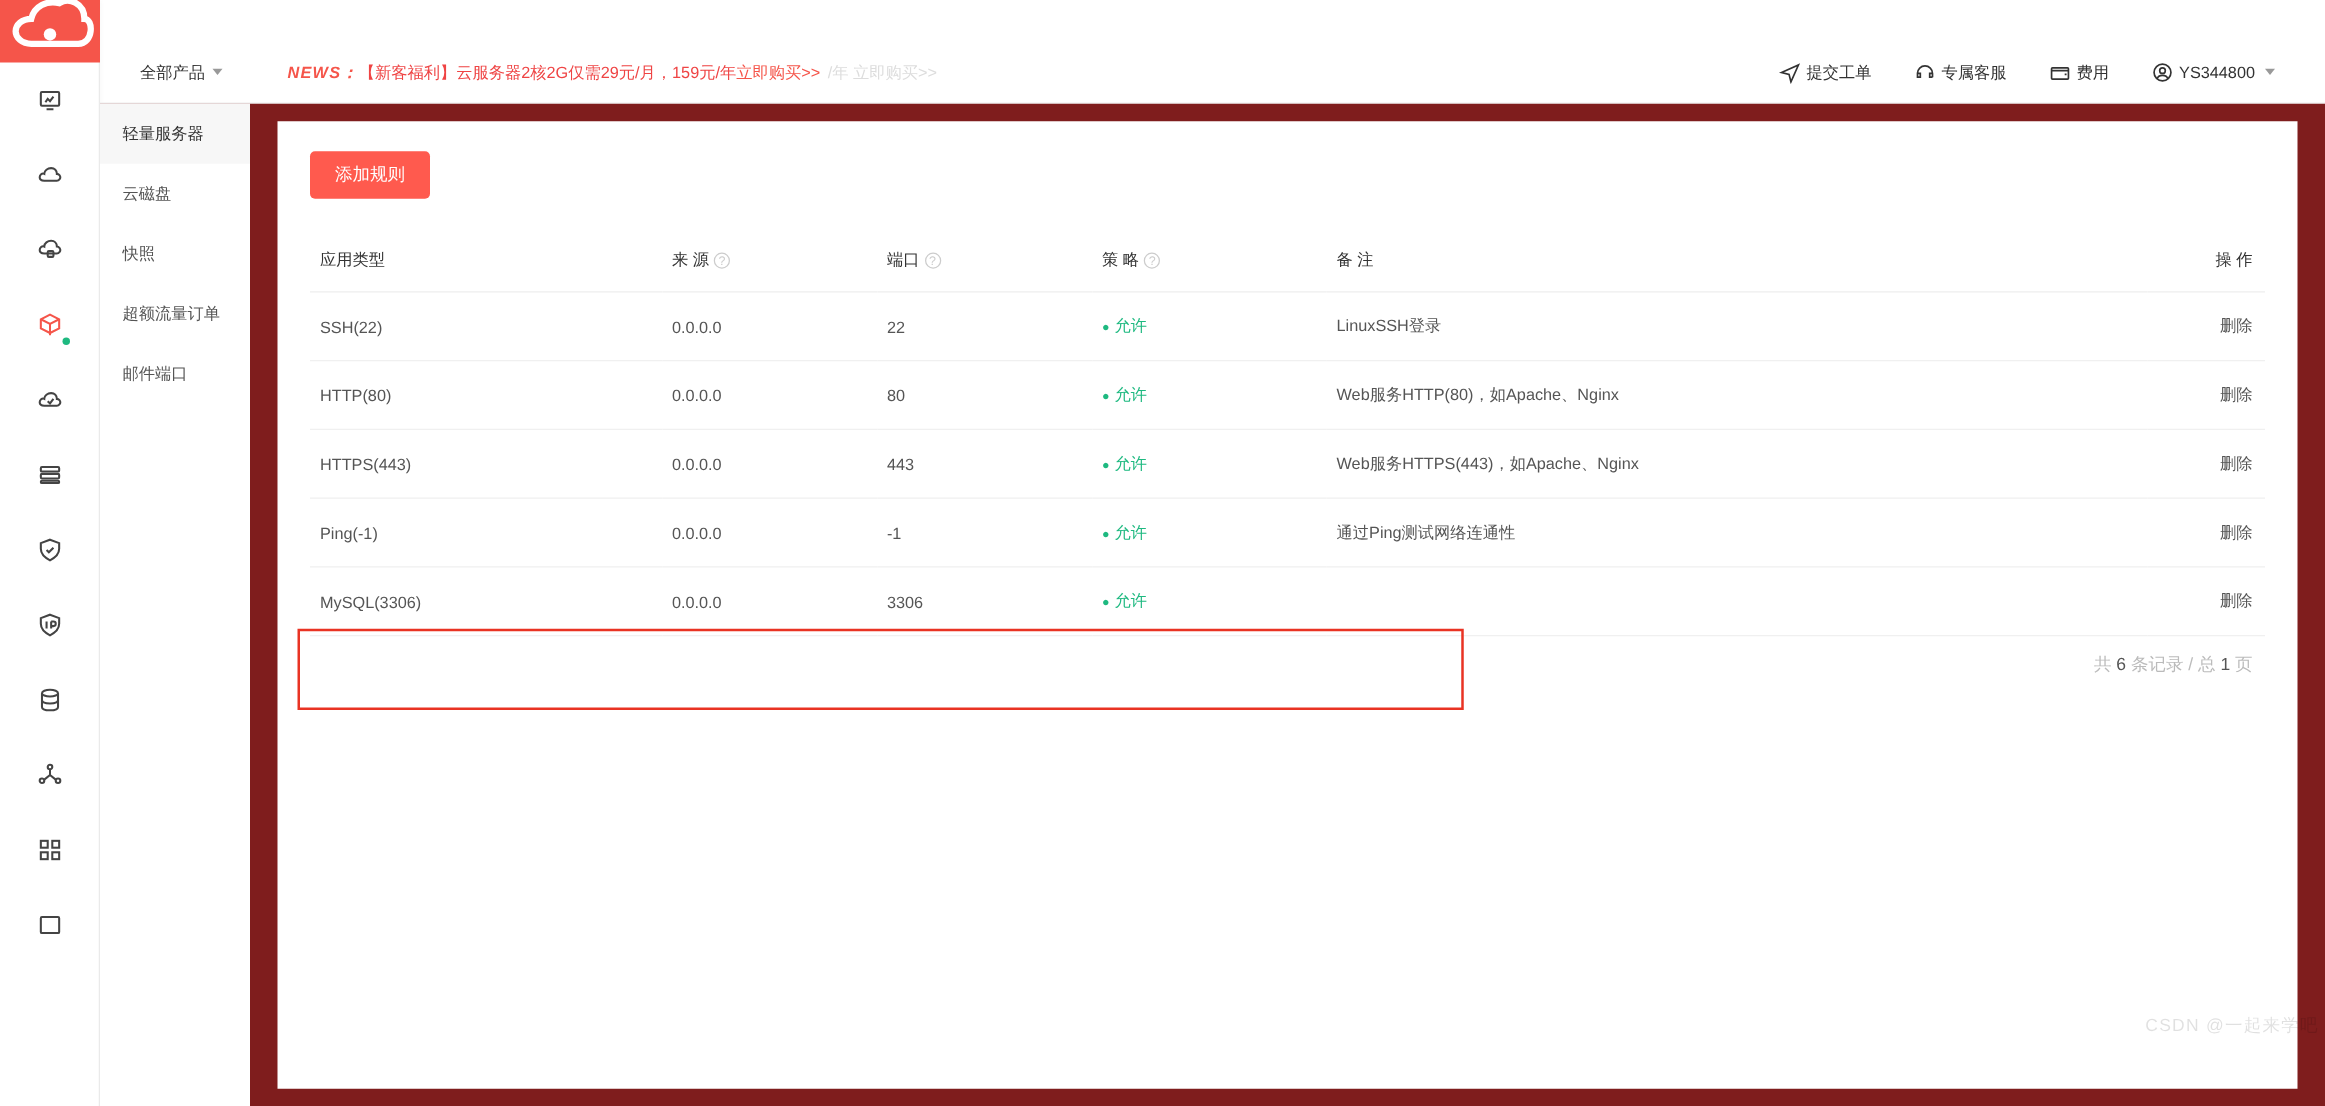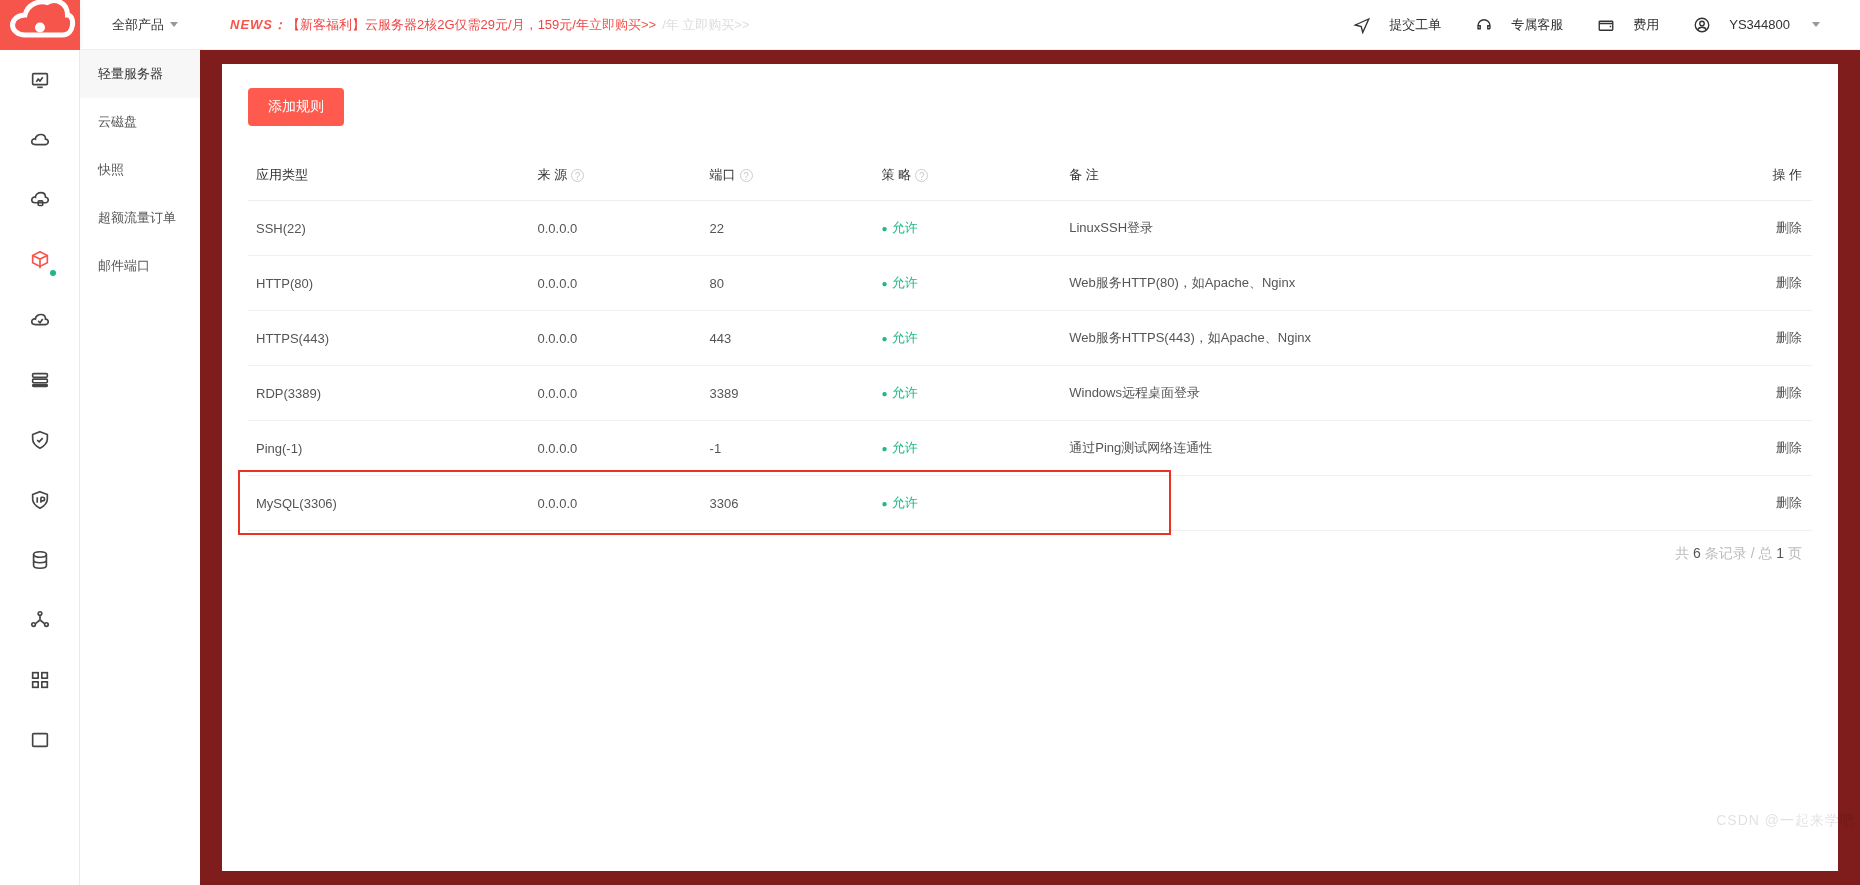--- a/index.html
+++ b/index.html
@@ -10,30 +10,30 @@
     .rail { width: 80px; background: #fff; display: flex; flex-direction: column; align-items: center; border-right: 1px solid #eaeaea; box-shadow: 1px 0 4px rgba(0,0,0,0.04); }
     .rail-logo { width: 80px; height: 50px; background: #f5554a; display: flex; align-items: center; justify-content: center; }
     .rail-item { width: 80px; height: 60px; display: flex; align-items: center; justify-content: center; cursor: pointer; position: relative; }
     .rail-item svg { width: 22px; height: 22px; }
     .rail-item path, .rail-item rect, .rail-item circle, .rail-item ellipse { stroke: #444; stroke-width: 1.8; fill: none; }
     .rail-item.active path, .rail-item.active polygon { stroke: #f5554a; }
     .rail-item .dot { position: absolute; width: 6px; height: 6px; background: #1eb980; border-radius: 50%; bottom: 14px; right: 24px; }
 
     
     .main { flex: 1; display: flex; flex-direction: column; }
-    .topbar { height: 50px; display: flex; border-bottom: 1px solid #eee; padding: 0 20px; }
+    .topbar { height: 50px; display: flex; border-bottom: 1px solid #eee; padding: 0 20px; margin-top: 33px; }
     .all-products { display: flex; align-items: center; gap: 6px; cursor: pointer; padding: 0 12px; }
     .news { margin-left: 40px; display: flex; align-items: center; }
     .news-label { color: #f5554a; font-style: italic; font-weight: 600; letter-spacing: 1px; }
     .news-text { color: #ef4444; }
     .news-buy { color: #f5554a; }
     .news-shadow { color: #ddd; margin-left: 6px; }
     .topbar-spacer { flex: 1; }
     .top-actions { display: flex; align-items: center; gap: 34px; margin-right: 20px; }
-    .top-action { display: flex; align-items: center; gap: 18px; cursor: pointer; color: #333; }
+    .top-action { display: flex; align-items: center; gap: 4px; cursor: pointer; color: #333; }
     .top-action svg { width: 18px; height: 18px; }
     .top-action path, .top-action circle, .top-action rect { stroke: #333; stroke-width: 1.8; fill: none; }
     .chev { margin-left: 4px; }
 
     
     .body { flex: 1; display: flex; background: #7f1d1d; }
     .sidebar { width: 120px; background: #fff; padding-top: 0; }
     .sidebar-item { height: 48px; display: flex; align-items: center; padding: 0 18px; cursor: pointer; color: #555; font-size: 13px; }
     .sidebar-item.active { background: #f7f7f7; color: #333; font-weight: 500; }
     
@@ -249,28 +249,20 @@
                 </tr>
                 <tr>
                   <td>HTTPS(443)</td>
                   <td>0.0.0.0</td>
                   <td>443</td>
                   <td class="policy"><span class="pdot">●</span>允许</td>
                   <td>Web服务HTTPS(443)，如Apache、Nginx</td>
                   <td class="op"><a>删除</a></td>
                 </tr>
                 <tr>
-                  <td>RDP(3389)</td>
-                  <td>0.0.0.0</td>
-                  <td>3389</td>
-                  <td class="policy"><span class="pdot">●</span>允许</td>
-                  <td>Windows远程桌面登录</td>
-                  <td class="op"><a>删除</a></td>
-                </tr>
-                <tr>
                   <td>Ping(-1)</td>
                   <td>0.0.0.0</td>
                   <td>-1</td>
                   <td class="policy"><span class="pdot">●</span>允许</td>
                   <td>通过Ping测试网络连通性</td>
                   <td class="op"><a>删除</a></td>
                 </tr>
                 <tr id="row-hl">
                   <td>MySQL(3306)</td>
                   <td>0.0.0.0</td>

